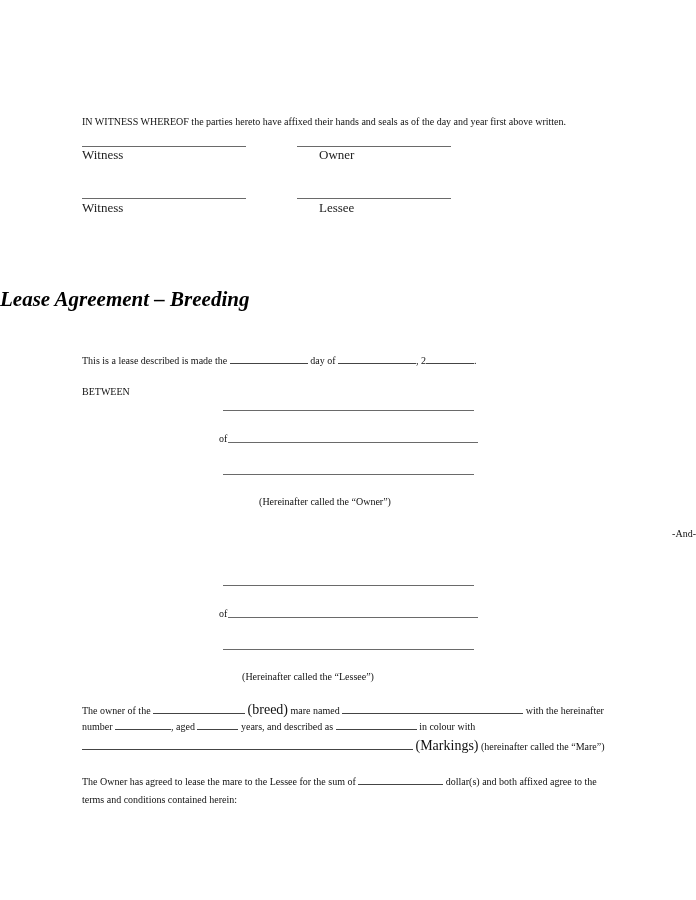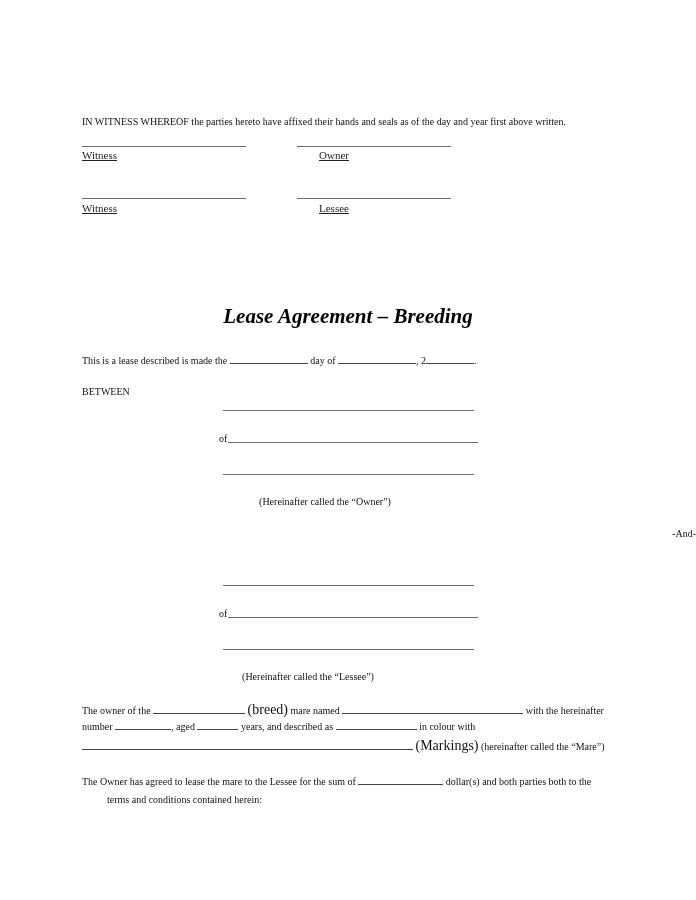--- a/index.html
+++ b/index.html
@@ -10,21 +10,21 @@
     body {
       width: 696px;
       height: 900px;
       position: relative;
       overflow: hidden;
       font-family: "Liberation Serif", "DejaVu Serif", serif;
       color: #111111;
     }
     .abs { position: absolute; white-space: nowrap; }
     .body-text { font-size: 10px; line-height: 12px; }
-    .small-text { font-size: 11px; line-height: 8px; color: #222; text-decoration: underline; }
+    .small-text { font-size: 13px; line-height: 8px; color: #222; }
     .line {
       position: absolute;
       height: 0;
       border-top: 1px solid #6a6a6a;
     }
     .title {
       font-size: 21px;
       font-weight: bold;
       font-style: italic;
       line-height: 26px;
@@ -46,21 +46,21 @@
 <div class="line" style="left:82px; top:146px; width:164px;"></div>
 <div class="abs small-text" style="left:82px; top:151px;">Witness</div>
 <div class="line" style="left:297px; top:146px; width:154px;"></div>
 <div class="abs small-text" style="left:319px; top:151px;">Owner</div>
 
 <div class="line" style="left:82px; top:198px; width:164px;"></div>
 <div class="abs small-text" style="left:82px; top:204px;">Witness</div>
 <div class="line" style="left:297px; top:198px; width:154px;"></div>
 <div class="abs small-text" style="left:319px; top:204px;">Lessee</div>
 
-<div class="abs title" style="left:0; width:696px; text-align:center; top:303px;">Lease Agreement – Breeding</div>
+<div class="abs title" style="left:0; width:696px; top:286px;">Lease Agreement – Breeding</div>
 
 <div class="abs body-text" style="left:82px; top:354px;">
   <span>This is a lease described is made the</span>
   <span class="blank" style="width:78px;"></span>
   <span>day of</span>
   <span class="blank" style="width:78px;"></span><span>, 2</span><span class="blank" style="width:48px;"></span><span>.</span>
 </div>
 
 <div class="abs body-text" style="left:82px; top:386px;">BETWEEN</div>
 
@@ -96,15 +96,15 @@
 </div>
 <div class="abs body-text" style="left:82px; top:740px;">
   <span class="blank" style="width:331px;"></span>
   <span class="tiny">(Markings)</span>
   <span>(hereinafter called the “Mare”)</span>
 </div>
 
 <div class="abs body-text" style="left:82px; top:775px;">
   <span>The Owner has agreed to lease the mare to the Lessee for the sum of</span>
   <span class="blank" style="width:85px;"></span>
-  <span>dollar(s) and both parties both to the</span>
+  <span>dollar(s) and both affixed agree to the</span>
 </div>
-<div class="abs body-text" style="left:82px; top:794px;margin-left:25px;">terms and conditions contained herein:</div>
+<div class="abs body-text" style="left:82px; top:794px;">terms and conditions contained herein:</div>
 
 </body></html>

